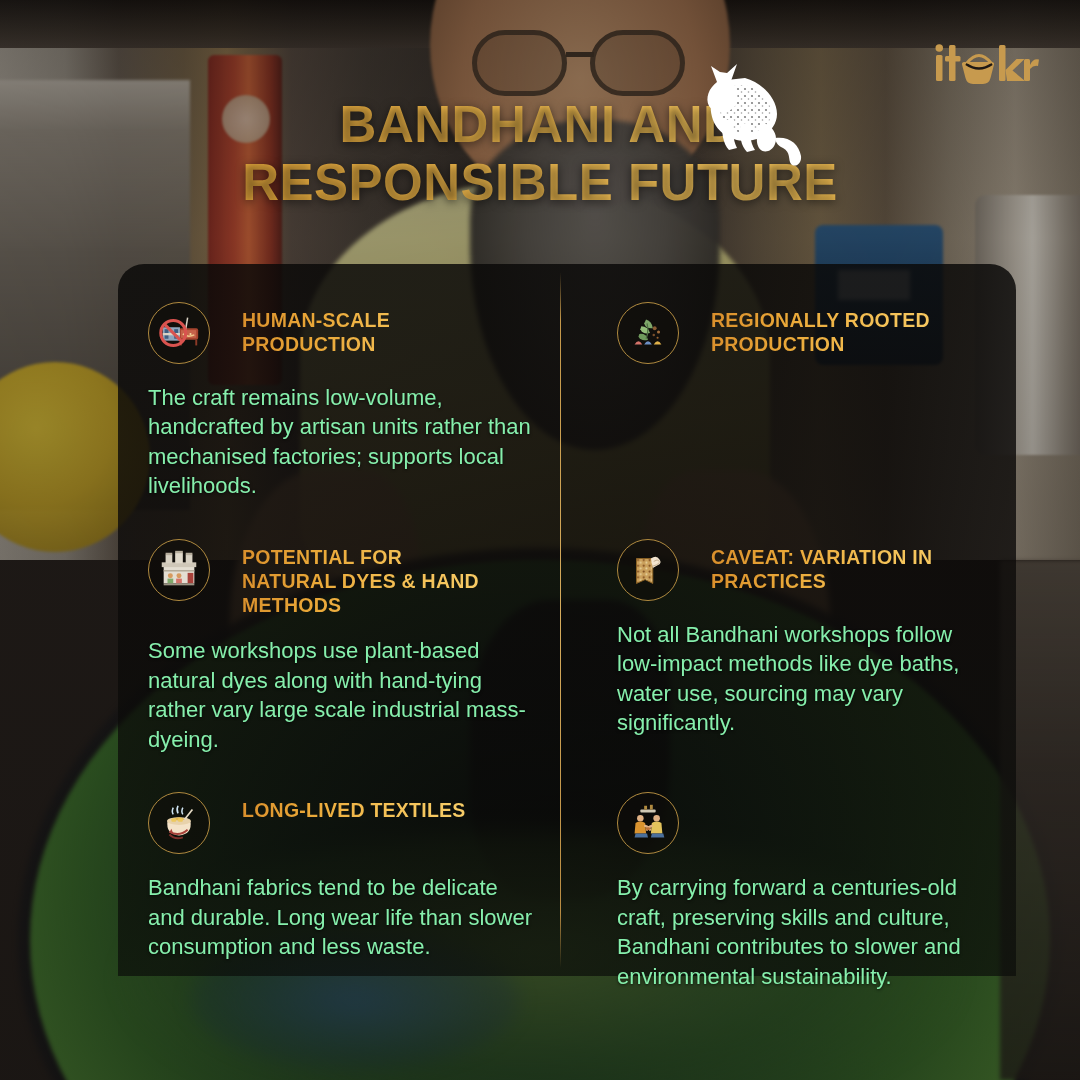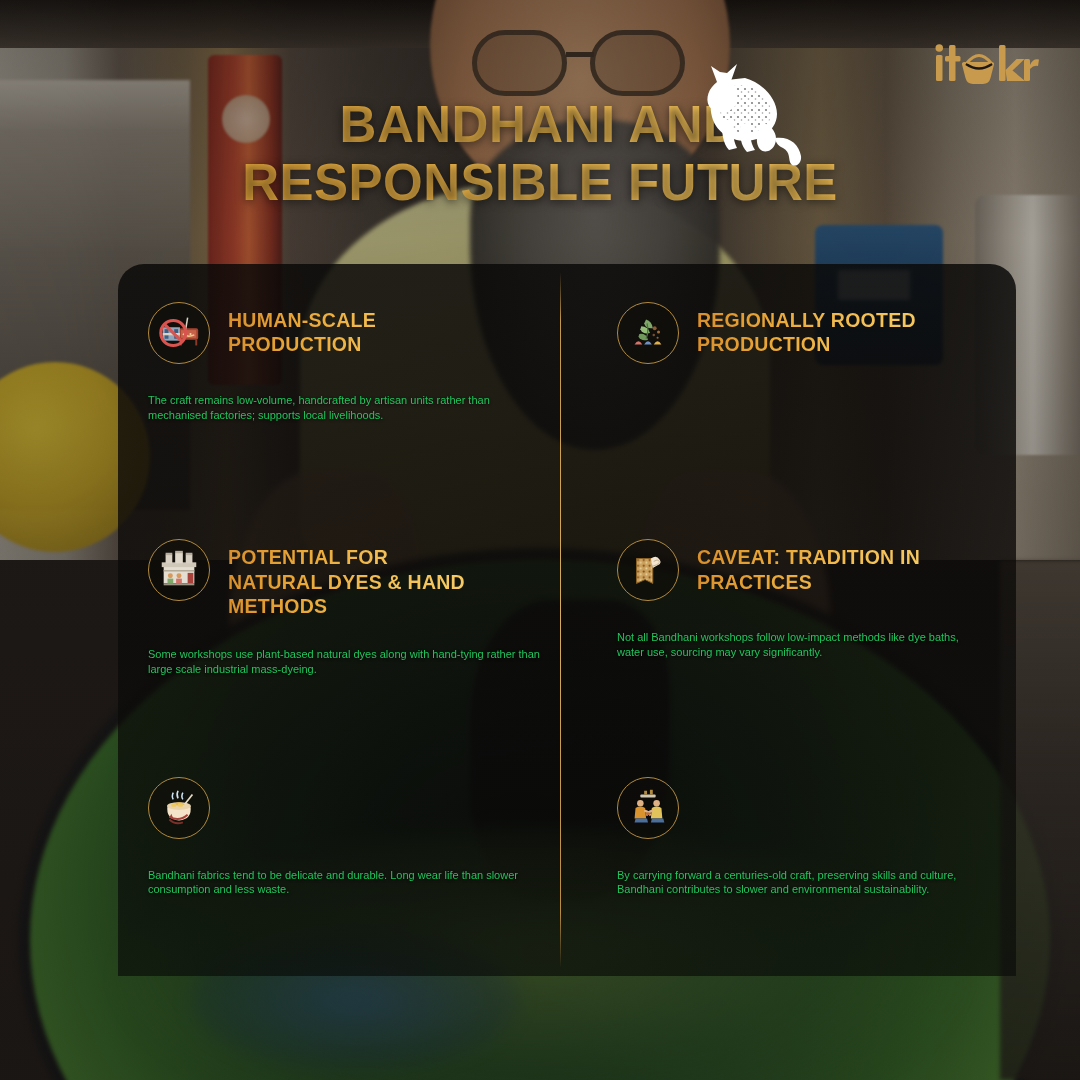--- a/index.html
+++ b/index.html
@@ -252,21 +252,21 @@
   }
   .card {
     position:relative;
     padding:38px 24px 0 30px;
   }
   .card.col-right { padding-left:50px; padding-right:40px; }
 
   .card-head {
     display:flex;
     align-items:flex-start;
-    gap:18px;
+    gap:32px;
   }
 
   .icon-circle {
     flex:0 0 auto;
     width:62px; height:62px;
     border-radius:50%;
     border:1.6px solid #b08a3f;
     background:rgba(14,12,10,.55);
     display:flex; align-items:center; justify-content:center;
     overflow:hidden;
@@ -282,24 +282,24 @@
     color:#e9a83a;
     background:linear-gradient(95deg,#d98f2c 0%,#eaa838 30%,#f4c055 62%,#f7cd68 100%);
     -webkit-background-clip:text;
     background-clip:text;
     -webkit-text-fill-color:transparent;
     max-width:255px;
   }
   .col-right .card-title { max-width:260px; }
 
   .card-body {
-    margin-top:29px;
-    font-size:11px;
+    margin-top:19px;
+    font-size:22px;
     line-height:1.34;
-    color:#22c55e;
+    color:#86efac;
     max-width:392px;
     text-shadow:0 1px 3px rgba(0,0,0,.7);
   }
   .col-right .card-body { max-width:405px; }
 </style>
 </head>
 <body>
 
 <div id="stage">
 
@@ -451,42 +451,42 @@
             <rect x="33" y="27" width="6" height="11" fill="#a8413a"></rect>
             <circle cx="15" cy="30" r="2.6" fill="#d79a5e"></circle>
             <rect x="12" y="33" width="6" height="5" fill="#7fa86a"></rect>
             <circle cx="24" cy="30" r="2.6" fill="#d79a5e"></circle>
             <rect x="21" y="33" width="6" height="5" fill="#d4736a"></rect>
             <rect x="8" y="38" width="32" height="2" fill="#9b9383"></rect>
           </svg>
         </span>
         <span class="card-title">POTENTIAL FOR NATURAL DYES &amp; HAND METHODS</span>
       </div>
-      <p class="card-body">Some workshops use plant-based natural dyes along with hand-tying rather than large scale industrial mass-dyeing.</p>
+      <p class="card-body">Some workshops use plant-based natural dyes along with hand-tying rather vary large scale industrial mass-dyeing.</p>
     </div>
 
     <div class="card col-right">
       <div class="card-head">
         <span class="icon-circle">
           <svg viewBox="0 0 48 48" xmlns="http://www.w3.org/2000/svg">
             <defs>
               <pattern id="bandhani" width="6" height="6" patternUnits="userSpaceOnUse">
                 <rect width="6" height="6" fill="#caa05c"></rect>
                 <circle cx="1.6" cy="1.6" r="1.1" fill="#7d4a1e"></circle>
                 <circle cx="4.4" cy="4.4" r="1.1" fill="#e7d09a"></circle>
               </pattern>
             </defs>
             <path d="M12 12 h17 v26 l-8 -4 -9 4 z" fill="url(#bandhani)"></path>
             <path d="M12 12 h17 v26 l-8 -4 -9 4 z" fill="none" stroke="#8a6124" stroke-width="1"></path>
             <path d="M27 12 q6 -4 9 1 q3 4 -2 6 l-5 3 z" fill="#f2e4cf"></path>
             <path d="M30 15 q4 -3 6 0" stroke="#c2ab8c" stroke-width="1" fill="none"></path>
             <path d="M29 20 q5 -1 7 -4" stroke="#c2ab8c" stroke-width="1" fill="none"></path>
           </svg>
         </span>
-        <span class="card-title">CAVEAT: TRADITION IN PRACTICES</span>
+        <span class="card-title">CAVEAT: VARIATION IN PRACTICES</span>
       </div>
       <p class="card-body">Not all Bandhani workshops follow low-impact methods like dye baths, water use, sourcing may vary significantly.</p>
     </div>
 
     <div class="card col-left">
       <div class="card-head">
         <span class="icon-circle">
           <svg viewBox="0 0 48 48" xmlns="http://www.w3.org/2000/svg">
             <path d="M12 22 q-2 14 12 15 q14 -1 12 -15 z" fill="#f4e3c8"></path>
             <ellipse cx="24" cy="22" rx="12.5" ry="4" fill="#e8d2ab"></ellipse>
@@ -495,20 +495,21 @@
             <rect x="23" y="19" width="5" height="3.6" rx="1" fill="#edc95f"></rect>
             <path d="M30 20 L38 10" stroke="#e6dcc6" stroke-width="1.8"></path>
             <path d="M18 8 q-2 4 0 7" stroke="#cfe4f2" stroke-width="1.6" fill="none"></path>
             <path d="M23 6 q-2 4 0 8" stroke="#cfe4f2" stroke-width="1.6" fill="none"></path>
             <path d="M28 8 q-2 4 0 7" stroke="#cfe4f2" stroke-width="1.6" fill="none"></path>
             <path d="M14 33 q10 6 19 -2" stroke="#a8413a" stroke-width="2" fill="none"></path>
             <path d="M16 30 l-2 4 4 1 z" fill="#a8413a"></path>
             <path d="M14 36 q6 6 14 3" stroke="#7d2f2a" stroke-width="2" fill="none"></path>
           </svg>
         </span>
+        <span class="card-title">LONG-LIVED TEXTILES</span>
       </div>
       <p class="card-body">Bandhani fabrics tend to be delicate and durable. Long wear life than slower consumption and less waste.</p>
     </div>
 
     <div class="card col-right">
       <div class="card-head">
         <span class="icon-circle">
           <svg viewBox="0 0 48 48" xmlns="http://www.w3.org/2000/svg">
             <rect x="16" y="10" width="16" height="3" rx="1" fill="#cfc7b4"></rect>
             <rect x="20" y="6" width="3" height="4" fill="#b08a3f"></rect>

